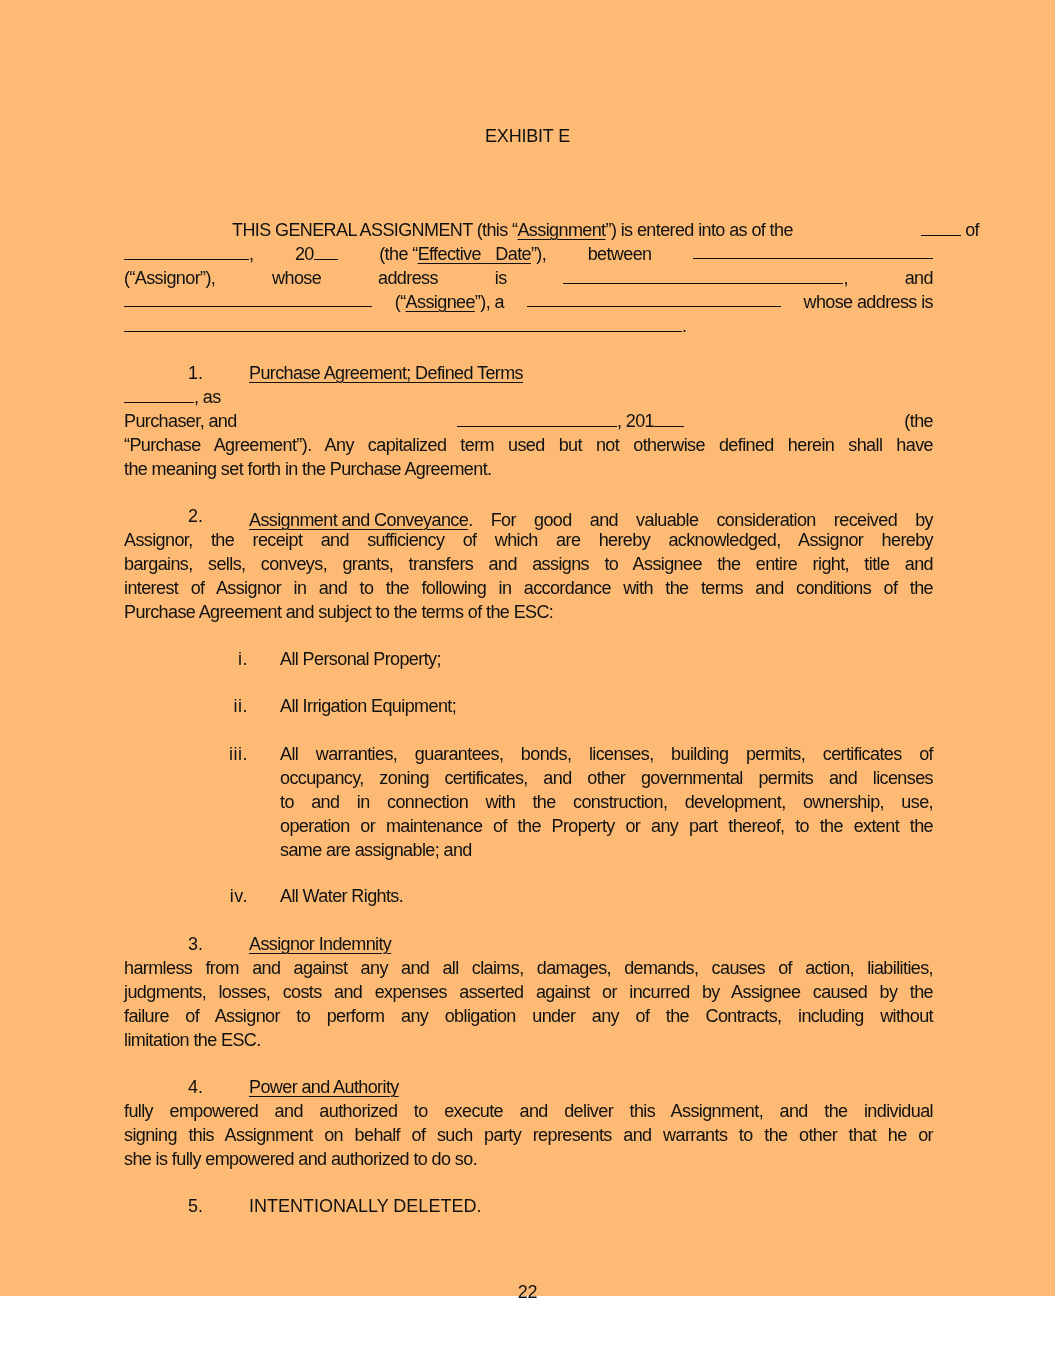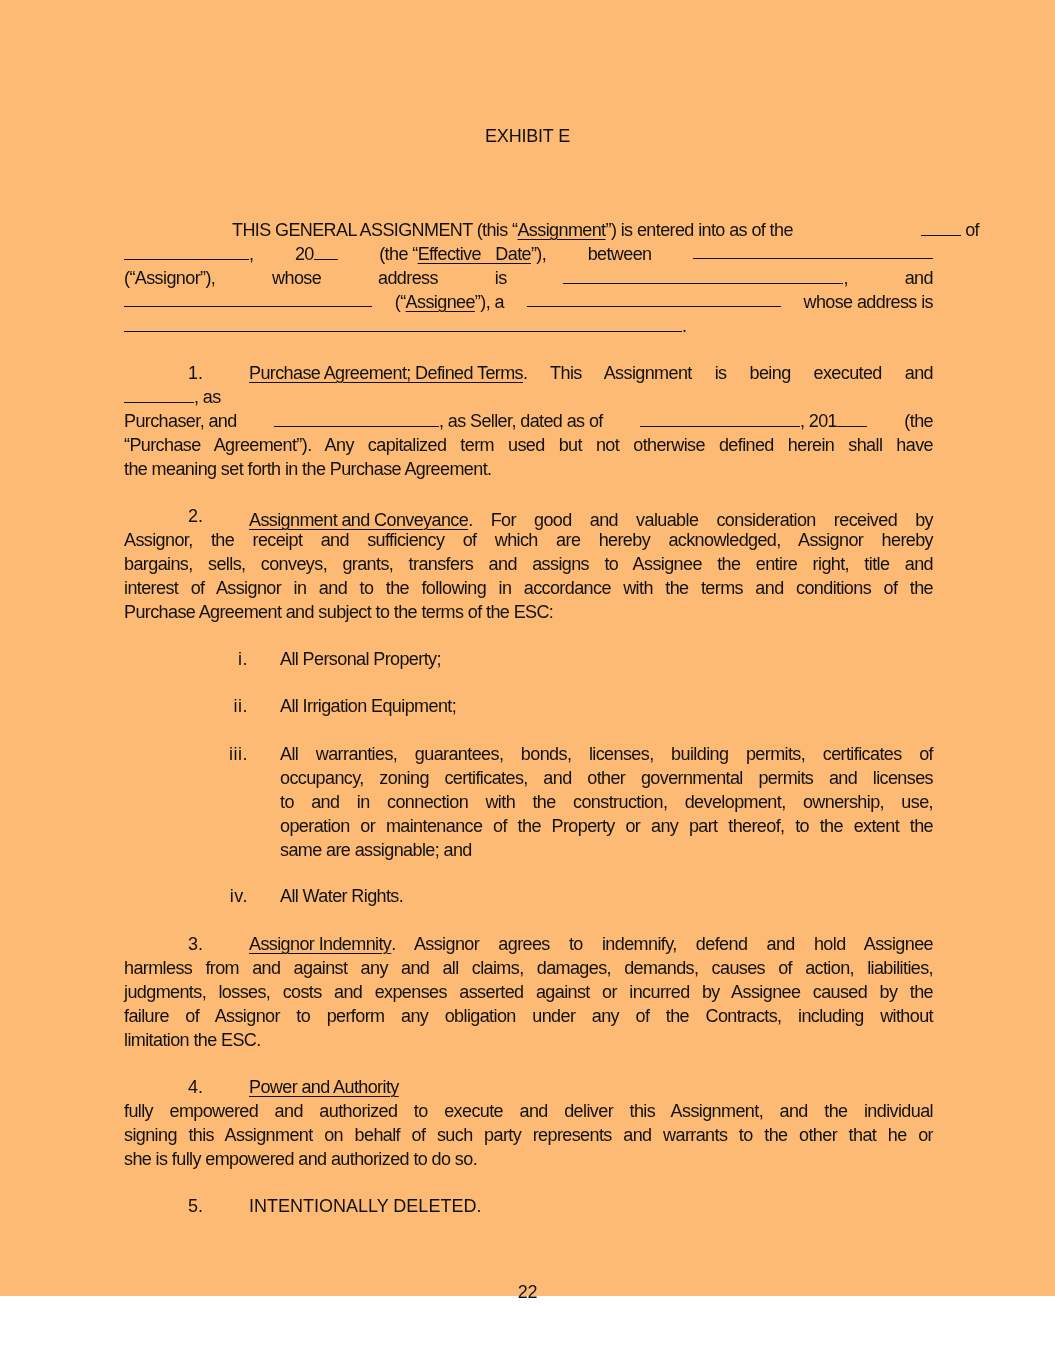--- a/index.html
+++ b/index.html
@@ -62,28 +62,26 @@
 
     <div class="line" style="top:314px;">
       <span class="blank" style="width:558px;"></span><span>.</span>
     </div>
   </div>
 
   <div>
     <div class="num" style="top:361px; left:188px;">1.</div>
     <div class="line" style="top:361px; left:249px; width:684px; display:flex; justify-content:space-between;">
       <span class="u">Purchase Agreement; Defined Terms</span>
-      <span style="flex:1;" class="just">.  This Assignment is being executed and</span>
     </div>
     <div class="line" style="top:385px; display:flex; justify-content:space-between;">
       <span><span class="blank" style="width:70px;"></span><span>, as</span></span>
     </div>
     <div class="line" style="top:409px; display:flex; justify-content:space-between;">
       <span>Purchaser, and</span>
-      <span><span class="blank" style="width:165px;"></span><span>, as Seller, dated as of</span></span>
       <span><span class="blank" style="width:160px;"></span><span>, 201</span><span class="blank" style="width:30px;"></span></span>
       <span>(the</span>
     </div>
     <div class="line just" style="top:433px;">“Purchase Agreement”).  Any capitalized term used but not otherwise defined herein shall have</div>
     <div class="line" style="top:457px;">the meaning set forth in the Purchase Agreement.</div>
   </div>
 
   <div>
     <div class="num" style="top:504px; left:188px;">2.</div>
     <div class="line" style="top:508px; left:249px; width:684px; display:flex;">
@@ -114,21 +112,20 @@
     <div>
       <div class="roman" style="top:884px; left:208px;">iv.</div>
       <div class="item" style="top:884px;">All Water Rights.</div>
     </div>
   </div>
 
   <div>
     <div class="num" style="top:932px; left:188px;">3.</div>
     <div class="line" style="top:932px; left:249px; width:684px; display:flex;">
       <span class="u">Assignor Indemnity</span>
-      <span style="flex:1;" class="just">.  Assignor agrees to indemnify, defend and hold Assignee</span>
     </div>
     <div class="line just" style="top:956px;">harmless from and against any and all claims, damages, demands, causes of action, liabilities,</div>
     <div class="line just" style="top:980px;">judgments, losses, costs and expenses asserted against or incurred by Assignee caused by the</div>
     <div class="line just" style="top:1004px;">failure of Assignor to perform any obligation under any of the Contracts, including without</div>
     <div class="line" style="top:1028px;">limitation the ESC.</div>
   </div>
 
   <div>
     <div class="num" style="top:1075px; left:188px;">4.</div>
     <div class="line" style="top:1075px; left:249px; width:684px; display:flex;">

